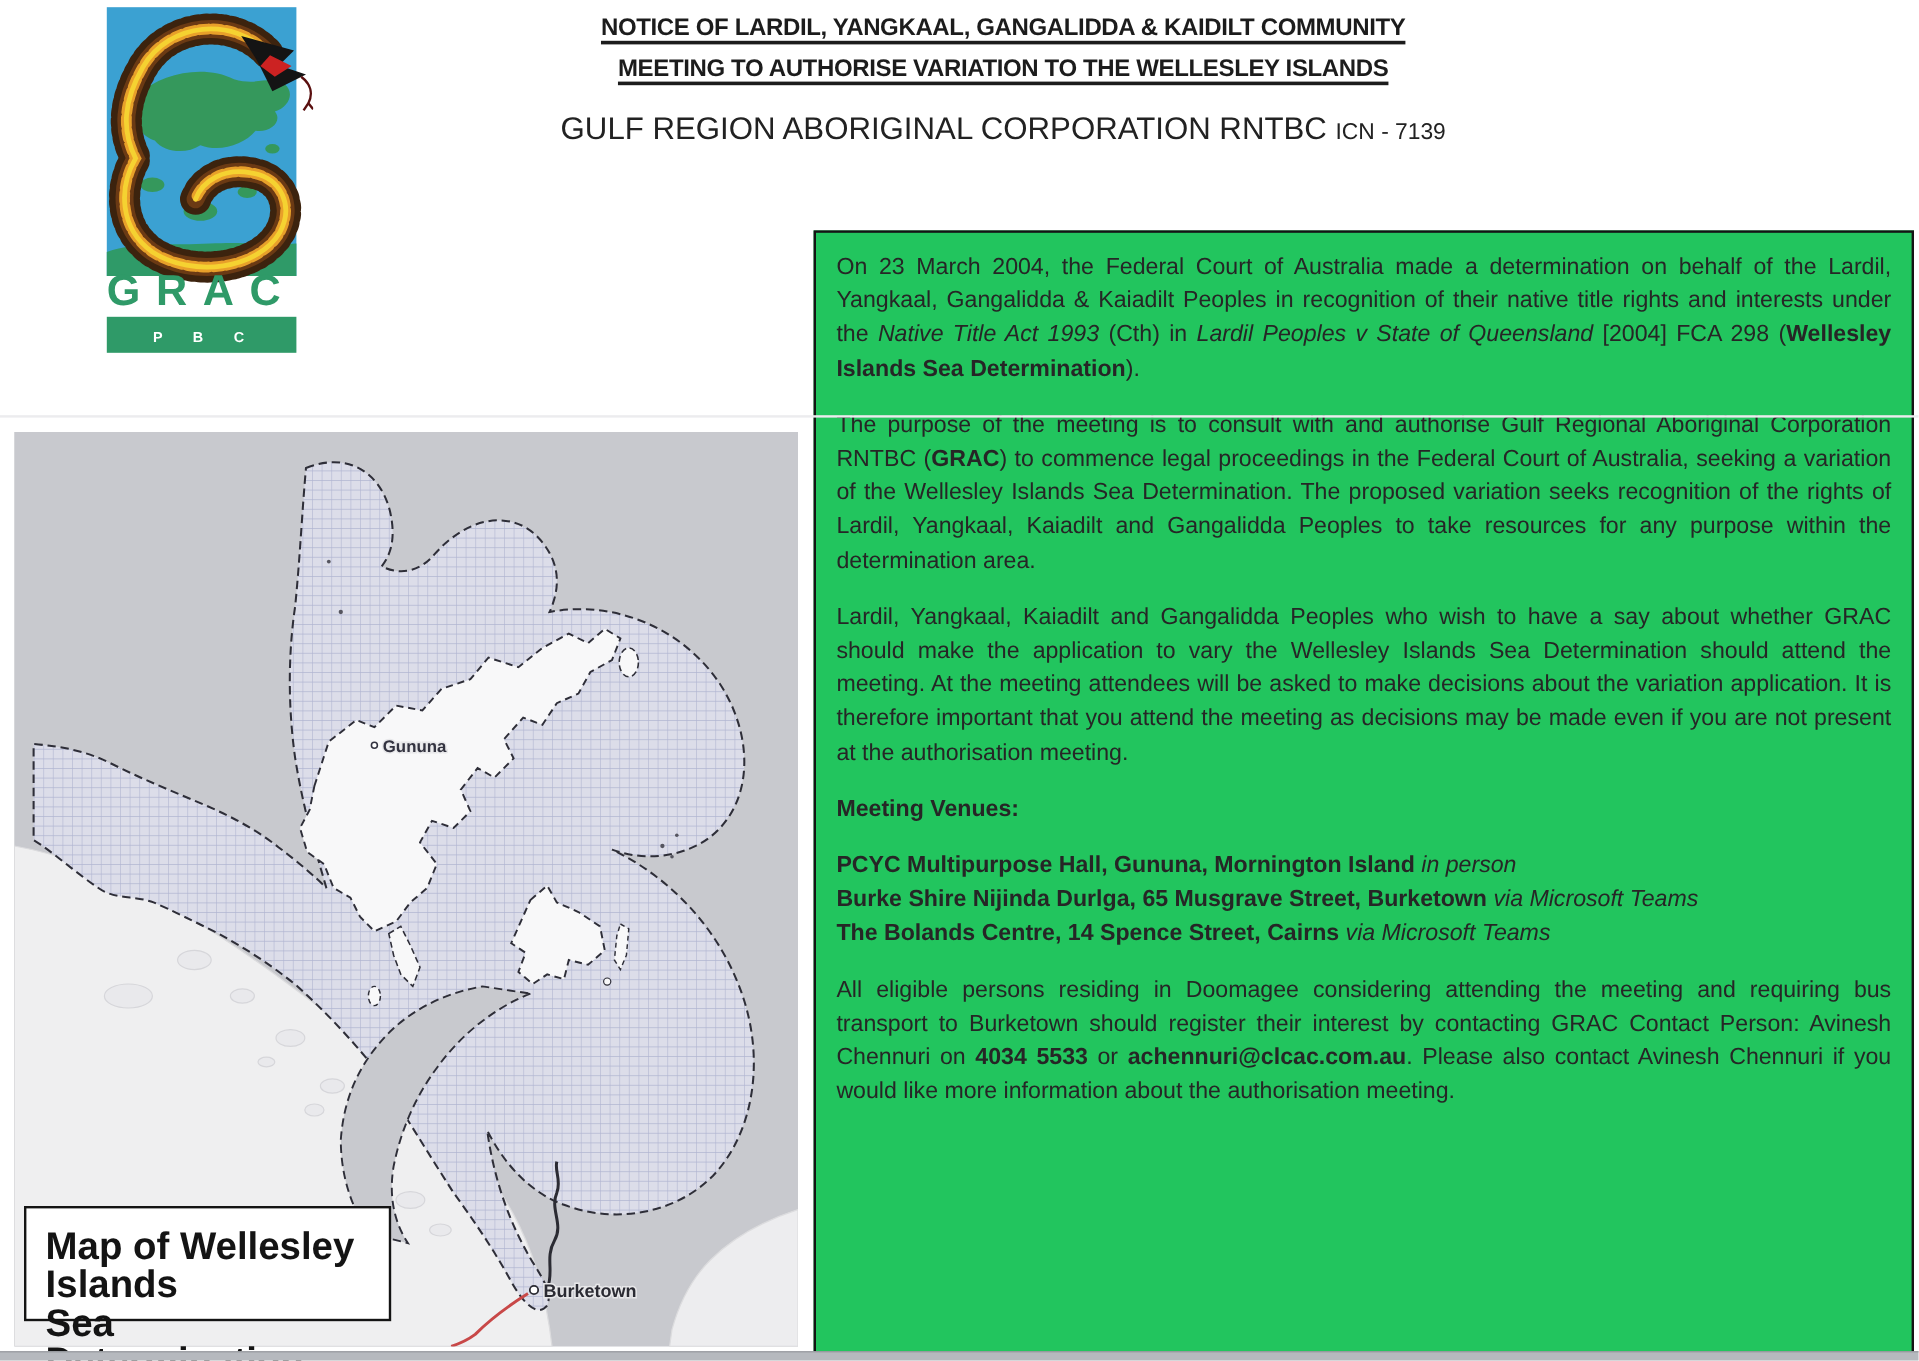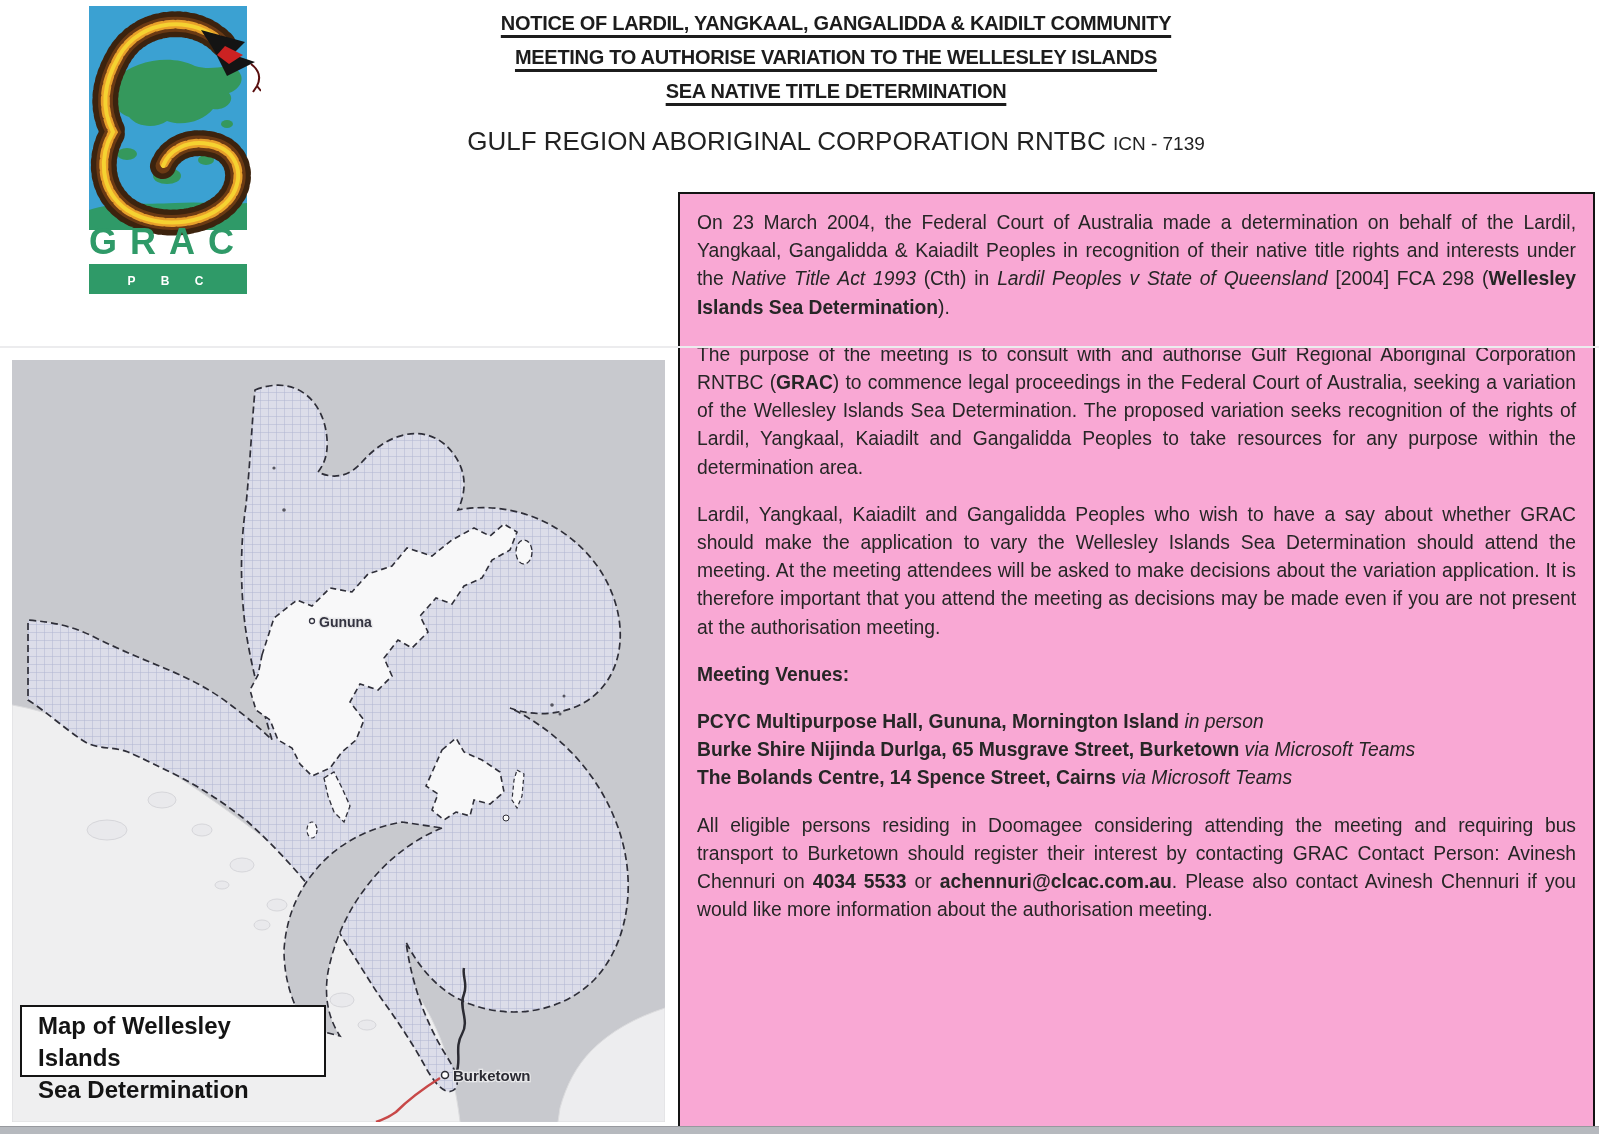--- a/index.html
+++ b/index.html
@@ -11,36 +11,36 @@
   .titleblock{position:absolute;left:318px;top:6px;width:1036px;text-align:center;}
   .titleblock .tline{display:block;font-size:20px;font-weight:bold;line-height:34px;
         letter-spacing:-0.3px;}
   .titleblock .tline span{text-decoration:underline;text-decoration-thickness:3px;
         text-underline-offset:5px;}
   .subline{margin-top:18px;font-size:26px;font-weight:400;color:#222;}
   .subline .icn{font-size:19px;}
 
   
   .notice-box{position:absolute;left:678px;top:192px;width:917px;height:936px;
-        box-sizing:border-box;border:2px solid #141414;background:#f9a8d4;
+        box-sizing:border-box;border:2px solid #141414;background:#22c55e;
         padding:15px 17px 10px 17px;font-size:19.3px;line-height:28.2px;color:#262626;}
   .notice-box p{margin:0 0 19px 0;}
   .notice-box p.para{text-align:justify;}
   .notice-box p.heading{font-weight:bold;text-align:left;}
   .notice-box p.venue{margin:0;text-align:left;}
   .notice-box p.venue-last{margin:0 0 19px 0;text-align:left;}
   .notice-box p.last{margin:0;text-align:justify;}
 
   
   .hairline{position:absolute;left:0;top:346px;width:1599px;height:2px;background:#ececee;}
   .map{position:absolute;left:12px;top:360px;width:653px;height:762px;background:#c8c9ce;}
   .map svg{display:block;}
   .map-label-box{position:absolute;left:8px;top:645px;width:270px;height:62px;
-        background:#ffffff;border:2px solid #141414;padding:3px 16px;
-        font-size:24px;font-weight:bold;line-height:32px;color:#141414;}
+        background:#ffffff;border:2px solid #141414;padding:15px 16px;
+        font-size:32px;font-weight:bold;line-height:32px;color:#141414;}
   .bottom-bar{position:absolute;left:0;top:1126px;width:1599px;height:8px;
         background:#b6b9be;border-top:1px solid #97999e;}
 </style>
 </head>
 <body>
 
 <div class="page">
 
   <div class="logo">
     <svg width="186" height="306" viewBox="0 0 186 306">
@@ -74,21 +74,20 @@
 
       <text x="93" y="250" text-anchor="middle" font-family="Liberation Sans, sans-serif" font-size="36" font-weight="bold" fill="#2f9a68" letter-spacing="13">GRAC</text>
       <rect x="14" y="260" width="158" height="30" fill="#2f9a68"></rect>
       <text x="96" y="281" text-anchor="middle" font-family="Liberation Sans, sans-serif" font-size="12" font-weight="bold" fill="#ffffff" letter-spacing="11">P B C</text>
     </svg>
   </div>
 
   <div class="titleblock">
     <div class="tline"><span>NOTICE OF LARDIL, YANGKAAL, GANGALIDDA &amp; KAIDILT COMMUNITY</span></div>
     <div class="tline"><span>MEETING TO AUTHORISE VARIATION TO THE WELLESLEY ISLANDS</span></div>
-    <div class="tline"><span>SEA NATIVE TITLE DETERMINATION</span></div>
     <div class="subline">
       <span>GULF REGION ABORIGINAL CORPORATION RNTBC</span>
       <span class="icn">ICN - 7139</span>
     </div>
   </div>
 
   <div class="notice-box">
       <p class="para"><span>On 23 March 2004, the Federal Court of Australia made a determination on behalf of the Lardil, Yangkaal, Gangalidda &amp; Kaiadilt Peoples in recognition of their native title rights and interests under the </span><span style="font-style: italic;">Native Title Act 1993</span><span> (Cth) in </span><span style="font-style: italic;">Lardil Peoples v State of Queensland</span><span> [2004] FCA 298 (</span><span style="font-weight: bold;">Wellesley Islands Sea Determination</span><span>).</span></p>
       <p class="para"><span>The purpose of the meeting is to consult with and authorise Gulf Regional Aboriginal Corporation RNTBC (</span><span style="font-weight: bold;">GRAC</span><span>) to commence legal proceedings in the Federal Court of Australia, seeking a variation of the Wellesley Islands Sea Determination. The proposed variation seeks recognition of the rights of Lardil, Yangkaal, Kaiadilt and Gangalidda Peoples to take resources for any purpose within the determination area.</span></p>
       <p class="para"><span>Lardil, Yangkaal, Kaiadilt and Gangalidda Peoples who wish to have a say about whether GRAC should make the application to vary the Wellesley Islands Sea Determination should attend the meeting. At the meeting attendees will be asked to make decisions about the variation application. It is therefore important that you attend the meeting as decisions may be made even if you are not present at the authorisation meeting.</span></p>

